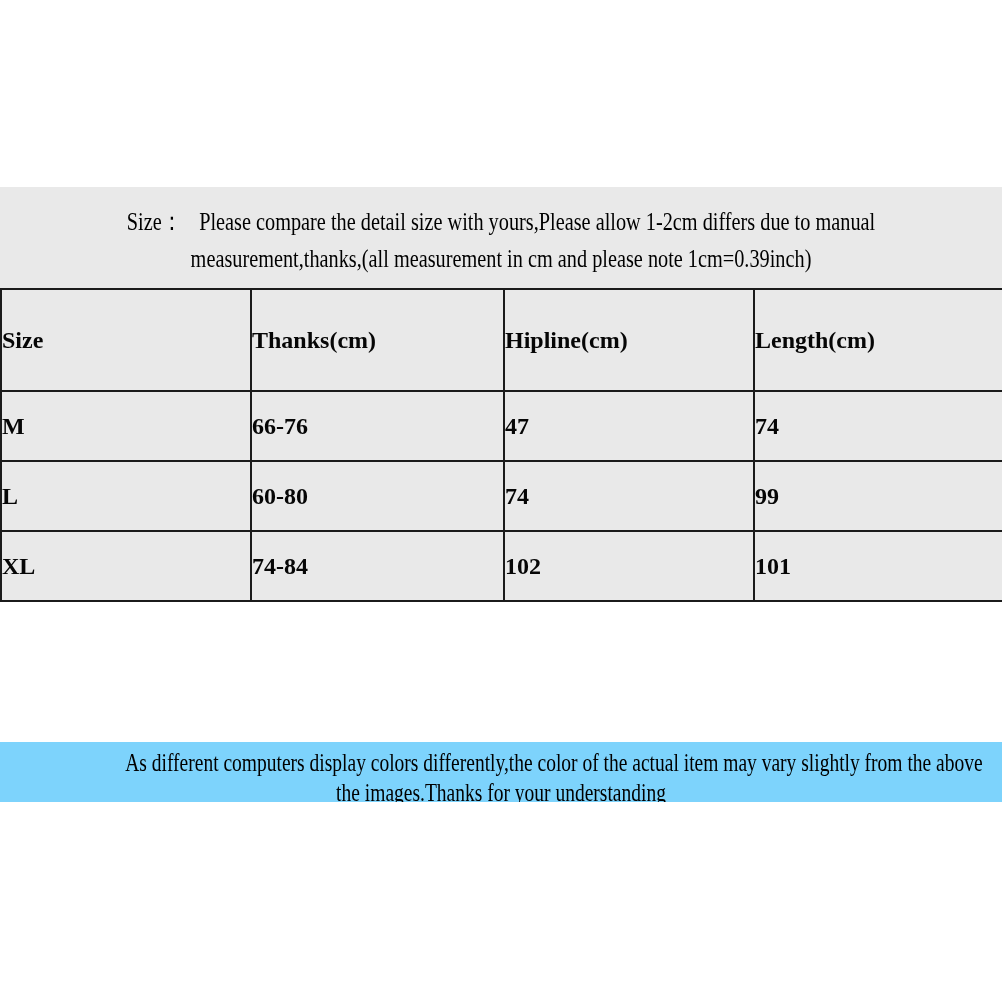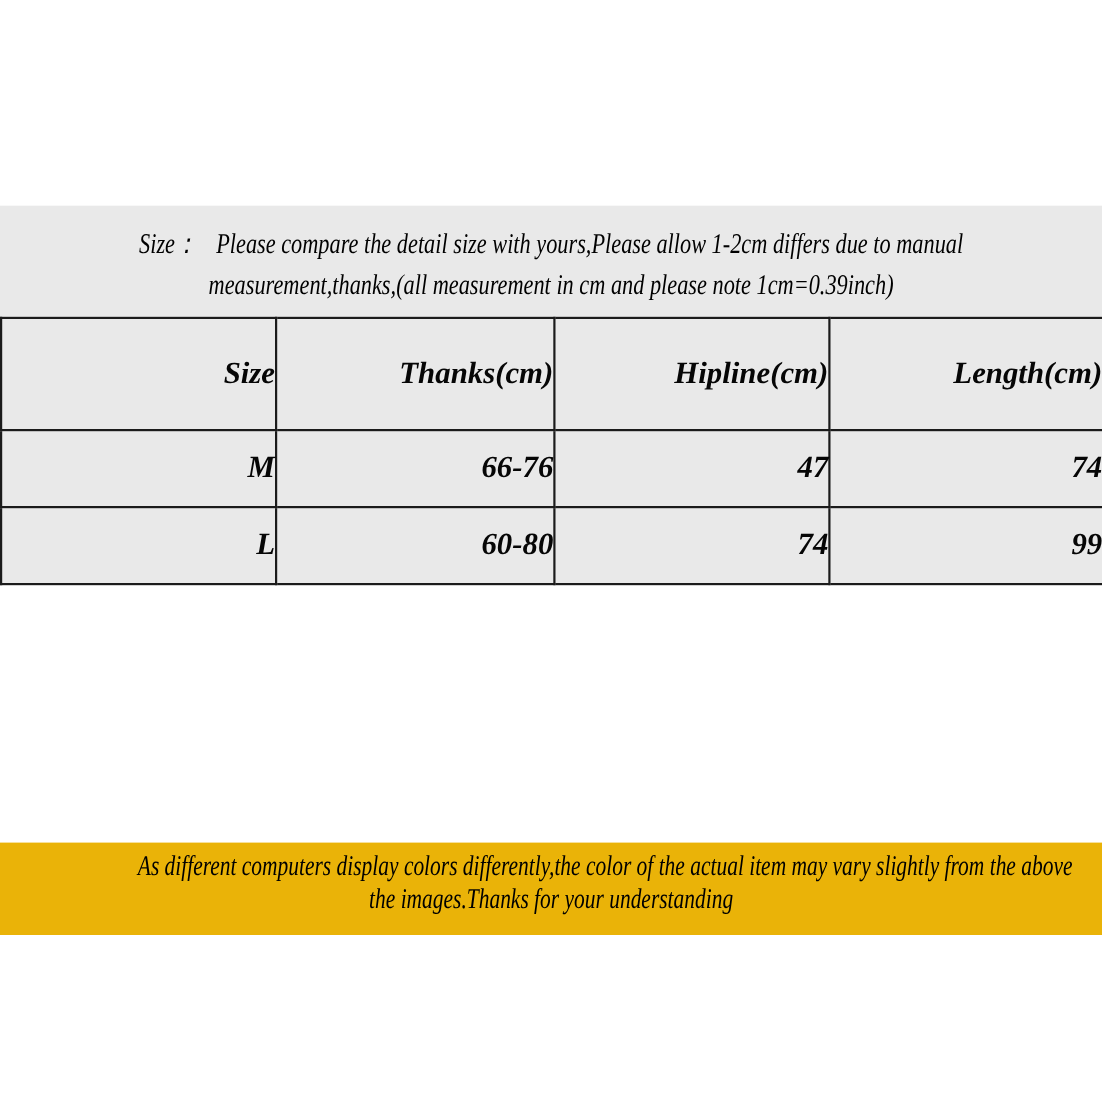--- a/index.html
+++ b/index.html
@@ -14,21 +14,20 @@
     color: #000000;
     overflow: hidden;
     position: relative;
   }
   .canvas {
     position: absolute;
     top: 0; left: 0;
     width: 1002px;
     height: 1002px;
     background: #ffffff;
-    font-style: italic;
   }
   
   .note-band {
     position: absolute;
     top: 187px;
     left: 0;
     width: 1002px;
     height: 101px;
     background: #e9e9e9;
     box-sizing: border-box;
@@ -53,41 +52,41 @@
     top: 288px;
     left: 0;
     width: 1002px;
     border-collapse: collapse;
     table-layout: fixed;
   }
   .size-table th,
   .size-table td {
     border: 2px solid #1b1b1b;
     background: #e9e9e9;
-    text-align: right;
+    text-align: left;
     vertical-align: middle;
     font-weight: bold;
-    font-size: 28px;
+    font-size: 24px;
     color: #060606;
     padding: 0;
   }
   .size-table thead tr { height: 102px; }
   .size-table tbody tr { height: 70px; }
   .col-size    { width: 250px; }
   .col-waist   { width: 253px; }
   .col-hipline { width: 250px; }
   .col-length  { width: 249px; }
   
   .disclaimer-band {
     position: absolute;
-    top: 766px;
+    top: 742px;
     left: 0;
     width: 1002px;
-    height: 84px;
-    background: #eab308;
+    height: 60px;
+    background: #7dd3fc;
     box-sizing: border-box;
     padding-top: 6px;
     text-align: center;
     overflow: hidden;
   }
   .disclaimer-line {
     margin: 0;
     font-size: 26px;
     line-height: 30px;
     white-space: nowrap;
@@ -126,20 +125,26 @@
         <td>66-76</td>
         <td>47</td>
         <td>74</td>
       </tr>
       <tr>
         <td>L</td>
         <td>60-80</td>
         <td>74</td>
         <td>99</td>
       </tr>
+      <tr>
+        <td>XL</td>
+        <td>74-84</td>
+        <td>102</td>
+        <td>101</td>
+      </tr>
     </tbody>
   </table>
 
   <section class="disclaimer-band">
     <p class="disclaimer-line">As different computers display colors differently,the color of the actual item may vary slightly from the above</p>
     <p class="disclaimer-line">the images.Thanks for your understanding</p>
   </section>
 
 </div>
 

